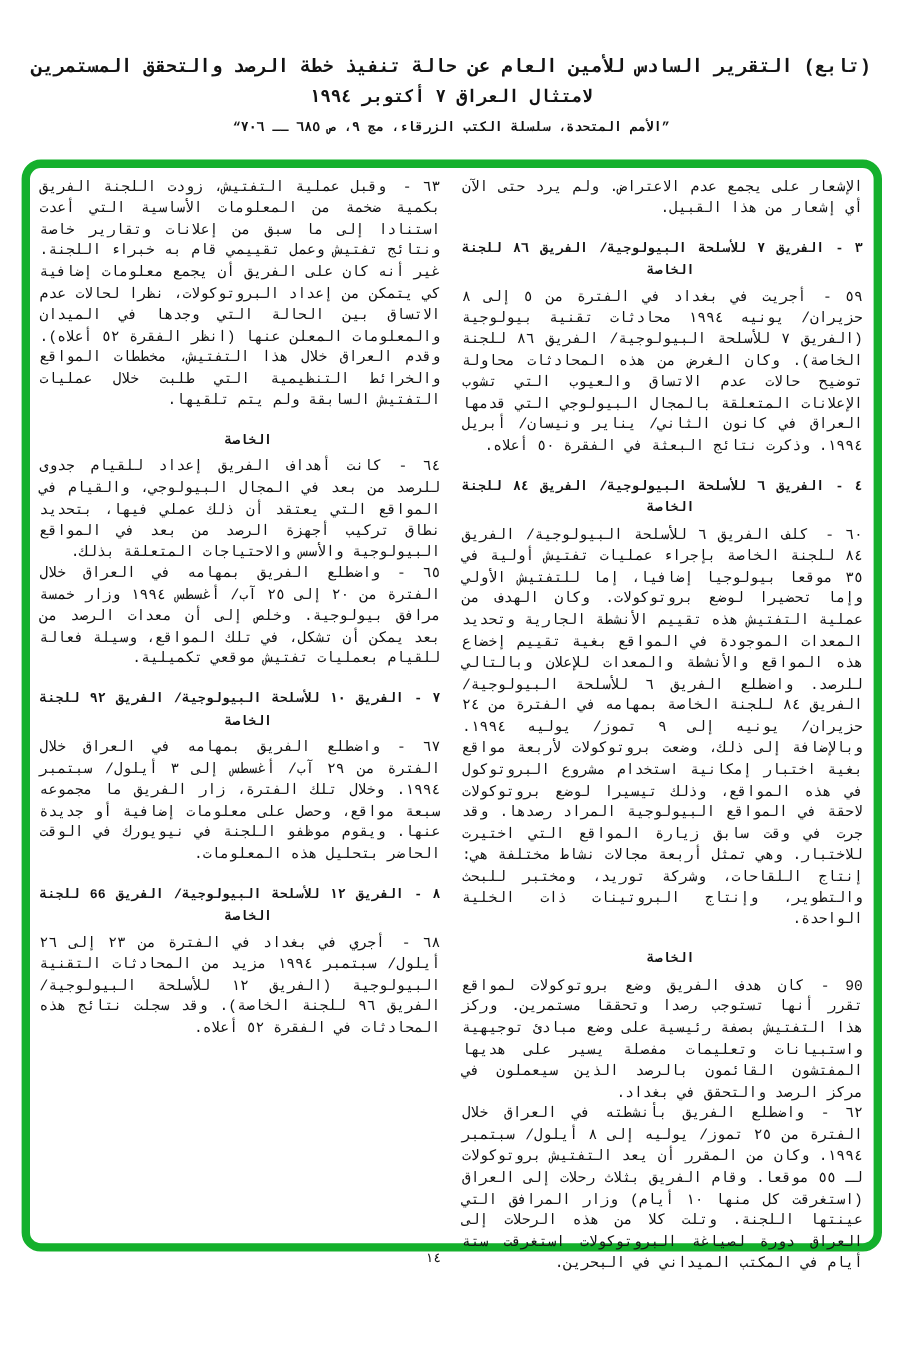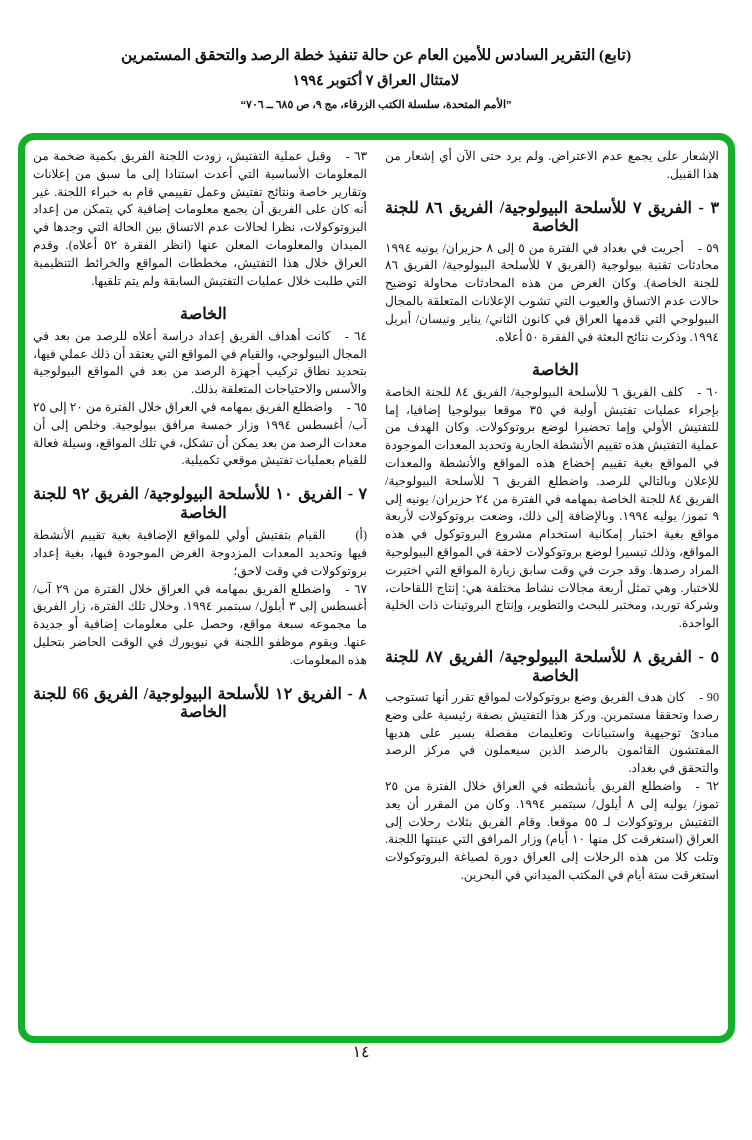--- a/index.html
+++ b/index.html
@@ -1,19 +1,19 @@
 <!DOCTYPE html>
 <html lang="ar"><head>
 <meta charset="utf-8">
 <style>
   html,body { margin:0; padding:0; background:#ffffff; }
   .page {
     position:relative; width:752px; height:1140px; margin:0 auto;
     background:#ffffff; overflow:hidden;
-    font-family:Liberation Serif, serif; color:#131313;
+    font-family:Liberation Mono, monospace; color:#131313;
   }
   
   .doc-header { position:absolute; top:46px; left:0; right:0; text-align:center; direction:rtl; font-weight:bold; }
   .doc-header .l1 { font-size:15.5px; letter-spacing:0; }
   .doc-header .l2 { font-size:14.5px; margin-top:8px; }
   .doc-header .l3 { font-size:11px; margin-top:9px; }
   
   .green-box {
     position:absolute; left:18px; top:133px; width:717px; height:910px;
     border:7px solid #14b02c; border-radius:16px; box-sizing:border-box;
@@ -22,27 +22,27 @@
   
   .cols {
     position:absolute; top:148px; right:33px; width:686px;
     display:flex; flex-direction:row; gap:18px; direction:rtl;
   }
   .col { width:334px; font-size:12.2px; line-height:17.8px; text-align:justify; }
   .para { margin:0; }
   .pnum { margin-left:14px; white-space:nowrap; }
   .sub { margin-top:5px; }
   .sub .pnum { margin-left:30px; }
-  .sec { margin:15px 0 4px 0; font-weight:bold; font-size:16px; line-height:18.5px; }
+  .sec { margin:15px 0 4px 0; font-weight:bold; font-size:11px; line-height:18.5px; }
   .sec .hl1 { display:block; text-align:justify; text-align-last:justify; }
   .sec .hl2 { display:block; padding-right:42%; }
   
   .page-number {
     position:absolute; top:1042px; left:0; right:30px;
-    text-align:center; font-size:16px; color:#131313;
+    text-align:center; font-size:11px; color:#131313;
   }
 </style>
 </head>
 <body>
 
 <div class="page">
 
   <div class="doc-header">
     <div class="l1">(تابع) التقرير السادس للأمين العام عن حالة تنفيذ خطة الرصد والتحقق المستمرين</div>
     <div class="l2">لامتثال العراق ٧ أكتوبر ١٩٩٤</div>
@@ -56,51 +56,51 @@
     <div class="col">
       <p class="para"><span>الإشعار على يجمع عدم الاعتراض. ولم يرد حتى الآن أي إشعار من هذا القبيل.</span></p>
 
       <h3 class="sec">
         <span class="hl1">٣ - الفريق ٧ للأسلحة البيولوجية/ الفريق ٨٦ للجنة</span>
         <span class="hl2">الخاصة</span>
       </h3>
       <p class="para"><span class="pnum">٥٩ -</span><span>أجريت في بغداد في الفترة من ٥ إلى ٨ حزيران/ يونيه ١٩٩٤ محادثات تقنية بيولوجية (الفريق ٧ للأسلحة البيولوجية/ الفريق ٨٦ للجنة الخاصة). وكان الغرض من هذه المحادثات محاولة توضيح حالات عدم الاتساق والعيوب التي تشوب الإعلانات المتعلقة بالمجال البيولوجي التي قدمها العراق في كانون الثاني/ يناير ونيسان/ أبريل ١٩٩٤. وذكرت نتائج البعثة في الفقرة ٥٠ أعلاه.</span></p>
 
       <h3 class="sec">
+        <span class="hl1">٤ - الفريق ٦ للأسلحة البيولوجية/ الفريق ٨٤ للجنة</span>
         <span class="hl2">الخاصة</span>
       </h3>
       <p class="para"><span class="pnum">٦٠ -</span><span>كلف الفريق ٦ للأسلحة البيولوجية/ الفريق ٨٤ للجنة الخاصة بإجراء عمليات تفتيش أولية في ٣٥ موقعا بيولوجيا إضافيا، إما للتفتيش الأولي وإما تحضيرا لوضع بروتوكولات. وكان الهدف من عملية التفتيش هذه تقييم الأنشطة الجارية وتحديد المعدات الموجودة في المواقع بغية تقييم إخضاع هذه المواقع والأنشطة والمعدات للإعلان وبالتالي للرصد. واضطلع الفريق ٦ للأسلحة البيولوجية/ الفريق ٨٤ للجنة الخاصة بمهامه في الفترة من ٢٤ حزيران/ يونيه إلى ٩ تموز/ يوليه ١٩٩٤. وبالإضافة إلى ذلك، وضعت بروتوكولات لأربعة مواقع بغية اختبار إمكانية استخدام مشروع البروتوكول في هذه المواقع، وذلك تيسيرا لوضع بروتوكولات لاحقة في المواقع البيولوجية المراد رصدها. وقد جرت في وقت سابق زيارة المواقع التي اختيرت للاختبار. وهي تمثل أربعة مجالات نشاط مختلفة هي: إنتاج اللقاحات، وشركة توريد، ومختبر للبحث والتطوير، وإنتاج البروتينات ذات الخلية الواحدة.</span></p>
 
       <h3 class="sec">
-        <span class="hl1">٥ - الفريق ٨ للأسلحة البيولوجية/ الفريق ٨٧ للجنة</span>
         <span class="hl2">الخاصة</span>
       </h3>
       <p class="para"><span class="pnum">90 -</span><span>كان هدف الفريق وضع بروتوكولات لمواقع تقرر أنها تستوجب رصدا وتحققا مستمرين. وركز هذا التفتيش بصفة رئيسية على وضع مبادئ توجيهية واستبيانات وتعليمات مفصلة يسير على هديها المفتشون القائمون بالرصد الذين سيعملون في مركز الرصد والتحقق في بغداد.</span></p>
       <p class="para"><span class="pnum">٦٢ -</span><span>واضطلع الفريق بأنشطته في العراق خلال الفترة من ٢٥ تموز/ يوليه إلى ٨ أيلول/ سبتمبر ١٩٩٤. وكان من المقرر أن يعد التفتيش بروتوكولات لـ ٥٥ موقعا. وقام الفريق بثلاث رحلات إلى العراق (استغرقت كل منها ١٠ أيام) وزار المرافق التي عينتها اللجنة. وتلت كلا من هذه الرحلات إلى العراق دورة لصياغة البروتوكولات استغرقت ستة أيام في المكتب الميداني في البحرين.</span></p>
     </div>
 
     <div class="col">
       <p class="para"><span class="pnum">٦٣ -</span><span>وقبل عملية التفتيش، زودت اللجنة الفريق بكمية ضخمة من المعلومات الأساسية التي أعدت استنادا إلى ما سبق من إعلانات وتقارير خاصة ونتائج تفتيش وعمل تقييمي قام به خبراء اللجنة. غير أنه كان على الفريق أن يجمع معلومات إضافية كي يتمكن من إعداد البروتوكولات، نظرا لحالات عدم الاتساق بين الحالة التي وجدها في الميدان والمعلومات المعلن عنها (انظر الفقرة ٥٢ أعلاه). وقدم العراق خلال هذا التفتيش، مخططات المواقع والخرائط التنظيمية التي طلبت خلال عمليات التفتيش السابقة ولم يتم تلقيها.</span></p>
 
       <h3 class="sec">
         <span class="hl2">الخاصة</span>
       </h3>
-      <p class="para"><span class="pnum">٦٤ -</span><span>كانت أهداف الفريق إعداد دراسة أعلاه للرصد من بعد في المجال البيولوجي، والقيام في المواقع التي يعتقد أن ذلك عملي فيها، بتحديد نطاق تركيب أجهزة الرصد من بعد في المواقع البيولوجية والأسس والاحتياجات المتعلقة بذلك.</span></p>
+      <p class="para"><span class="pnum">٦٤ -</span><span>كانت أهداف الفريق إعداد للقيام جدوى للرصد من بعد في المجال البيولوجي، والقيام في المواقع التي يعتقد أن ذلك عملي فيها، بتحديد نطاق تركيب أجهزة الرصد من بعد في المواقع البيولوجية والأسس والاحتياجات المتعلقة بذلك.</span></p>
       <p class="para"><span class="pnum">٦٥ -</span><span>واضطلع الفريق بمهامه في العراق خلال الفترة من ٢٠ إلى ٢٥ آب/ أغسطس ١٩٩٤ وزار خمسة مرافق بيولوجية. وخلص إلى أن معدات الرصد من بعد يمكن أن تشكل، في تلك المواقع، وسيلة فعالة للقيام بعمليات تفتيش موقعي تكميلية.</span></p>
 
       <h3 class="sec">
         <span class="hl1">٧ - الفريق ١٠ للأسلحة البيولوجية/ الفريق ٩٢ للجنة</span>
         <span class="hl2">الخاصة</span>
       </h3>
-      <p class="para sub"><span class="pnum">(أ)</span><span>القيام بتفتيش أولي للمواقع الإضافية بغية تقييم الأنشطة فيها وتحديد المعدات المزدوجة الغرض الموجودة فيها، بغية إعداد بروتوكولات في وقت لاحق؛</span></p>
       <p class="para"><span class="pnum">٦٧ -</span><span>واضطلع الفريق بمهامه في العراق خلال الفترة من ٢٩ آب/ أغسطس إلى ٣ أيلول/ سبتمبر ١٩٩٤. وخلال تلك الفترة، زار الفريق ما مجموعه سبعة مواقع، وحصل على معلومات إضافية أو جديدة عنها. ويقوم موظفو اللجنة في نيويورك في الوقت الحاضر بتحليل هذه المعلومات.</span></p>
 
       <h3 class="sec">
         <span class="hl1">٨ - الفريق ١٢ للأسلحة البيولوجية/ الفريق 66 للجنة</span>
         <span class="hl2">الخاصة</span>
       </h3>
+      <p class="para"><span class="pnum">٦٨ -</span><span>أجري في بغداد في الفترة من ٢٣ إلى ٢٦ أيلول/ سبتمبر ١٩٩٤ مزيد من المحادثات التقنية البيولوجية (الفريق ١٢ للأسلحة البيولوجية/ الفريق ٩٦ للجنة الخاصة). وقد سجلت نتائج هذه المحادثات في الفقرة ٥٢ أعلاه.</span></p>
     </div>
 
   </div>
 
   <div class="page-number">١٤</div>
 
 </div>
 
 </body></html>

